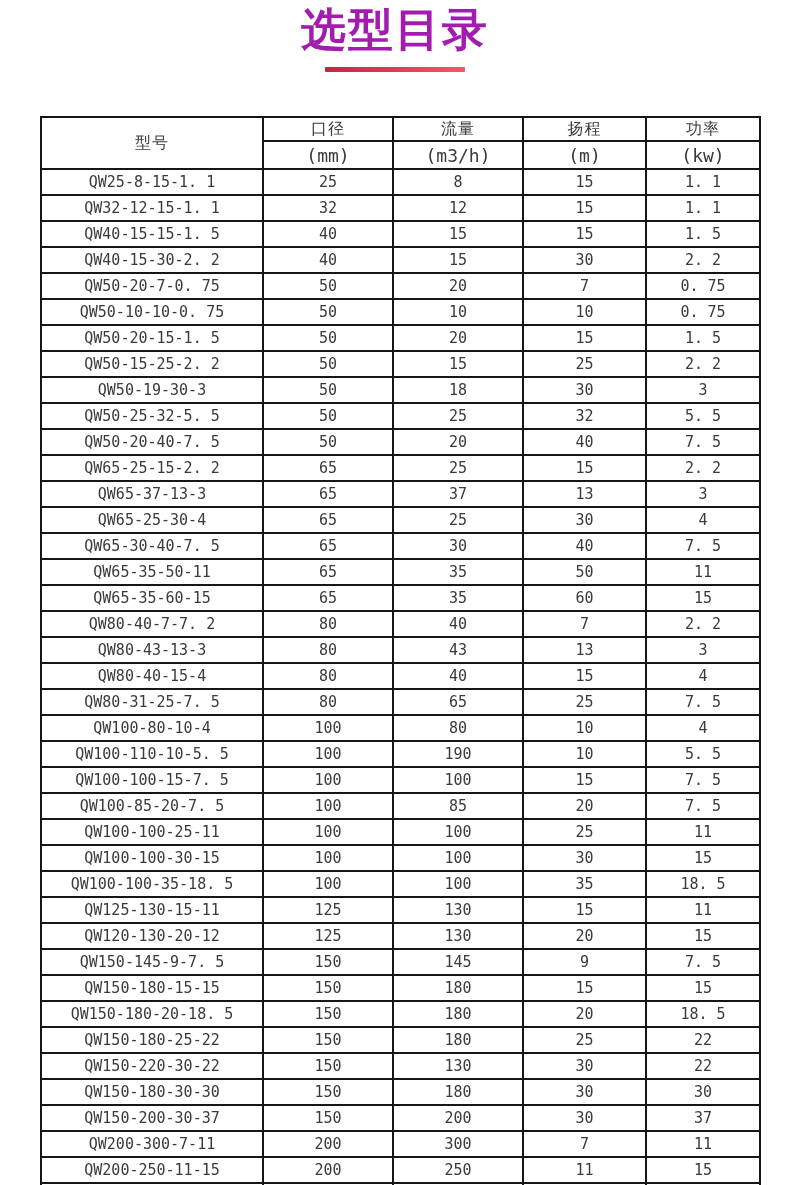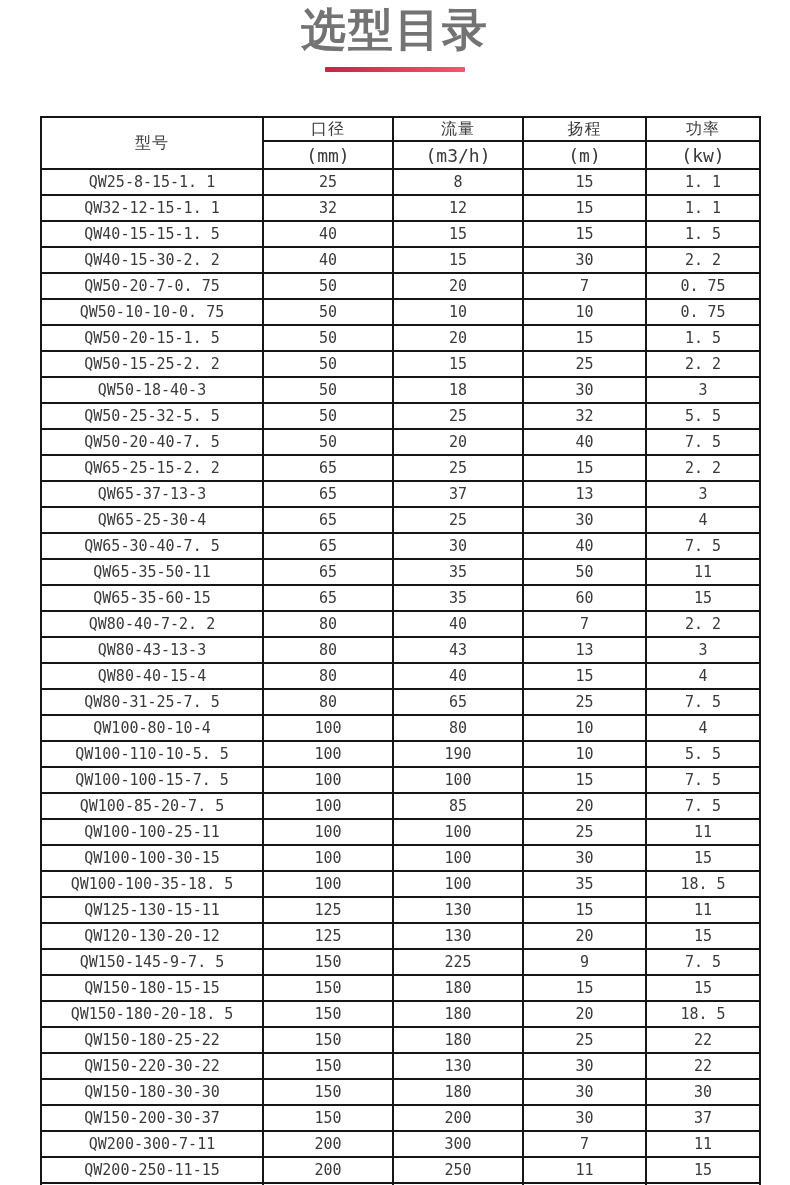--- a/index.html
+++ b/index.html
@@ -14,21 +14,21 @@
     font-family: "DejaVu Sans", sans-serif;
   }
   .page-title {
     margin: 0;
     padding-top: 6px;
     text-align: center;
     font-size: 45px;
     line-height: 48px;
     font-weight: 700;
     letter-spacing: 2px;
-    color: #737373;
+    color: #a21caf;
     font-family: "DejaVu Sans", sans-serif;
   }
   .title-divider {
     width: 140px;
     height: 5px;
     margin: 13px auto 0 auto;
     background: linear-gradient(90deg, #c22742 0%, #f4566a 100%);
     border-radius: 1px;
   }
   .table-wrap {
@@ -155,21 +155,21 @@
           <td>1. 5</td>
         </tr>
         <tr>
           <td>QW50-15-25-2. 2</td>
           <td>50</td>
           <td>15</td>
           <td>25</td>
           <td>2. 2</td>
         </tr>
         <tr>
-          <td>QW50-18-40-3</td>
+          <td>QW50-19-30-3</td>
           <td>50</td>
           <td>18</td>
           <td>30</td>
           <td>3</td>
         </tr>
         <tr>
           <td>QW50-25-32-5. 5</td>
           <td>50</td>
           <td>25</td>
           <td>32</td>
@@ -218,21 +218,21 @@
           <td>11</td>
         </tr>
         <tr>
           <td>QW65-35-60-15</td>
           <td>65</td>
           <td>35</td>
           <td>60</td>
           <td>15</td>
         </tr>
         <tr>
-          <td>QW80-40-7-2. 2</td>
+          <td>QW80-40-7-7. 2</td>
           <td>80</td>
           <td>40</td>
           <td>7</td>
           <td>2. 2</td>
         </tr>
         <tr>
           <td>QW80-43-13-3</td>
           <td>80</td>
           <td>43</td>
           <td>13</td>
@@ -311,21 +311,21 @@
         <tr>
           <td>QW120-130-20-12</td>
           <td>125</td>
           <td>130</td>
           <td>20</td>
           <td>15</td>
         </tr>
         <tr>
           <td>QW150-145-9-7. 5</td>
           <td>150</td>
-          <td>225</td>
+          <td>145</td>
           <td>9</td>
           <td>7. 5</td>
         </tr>
         <tr>
           <td>QW150-180-15-15</td>
           <td>150</td>
           <td>180</td>
           <td>15</td>
           <td>15</td>
         </tr>

